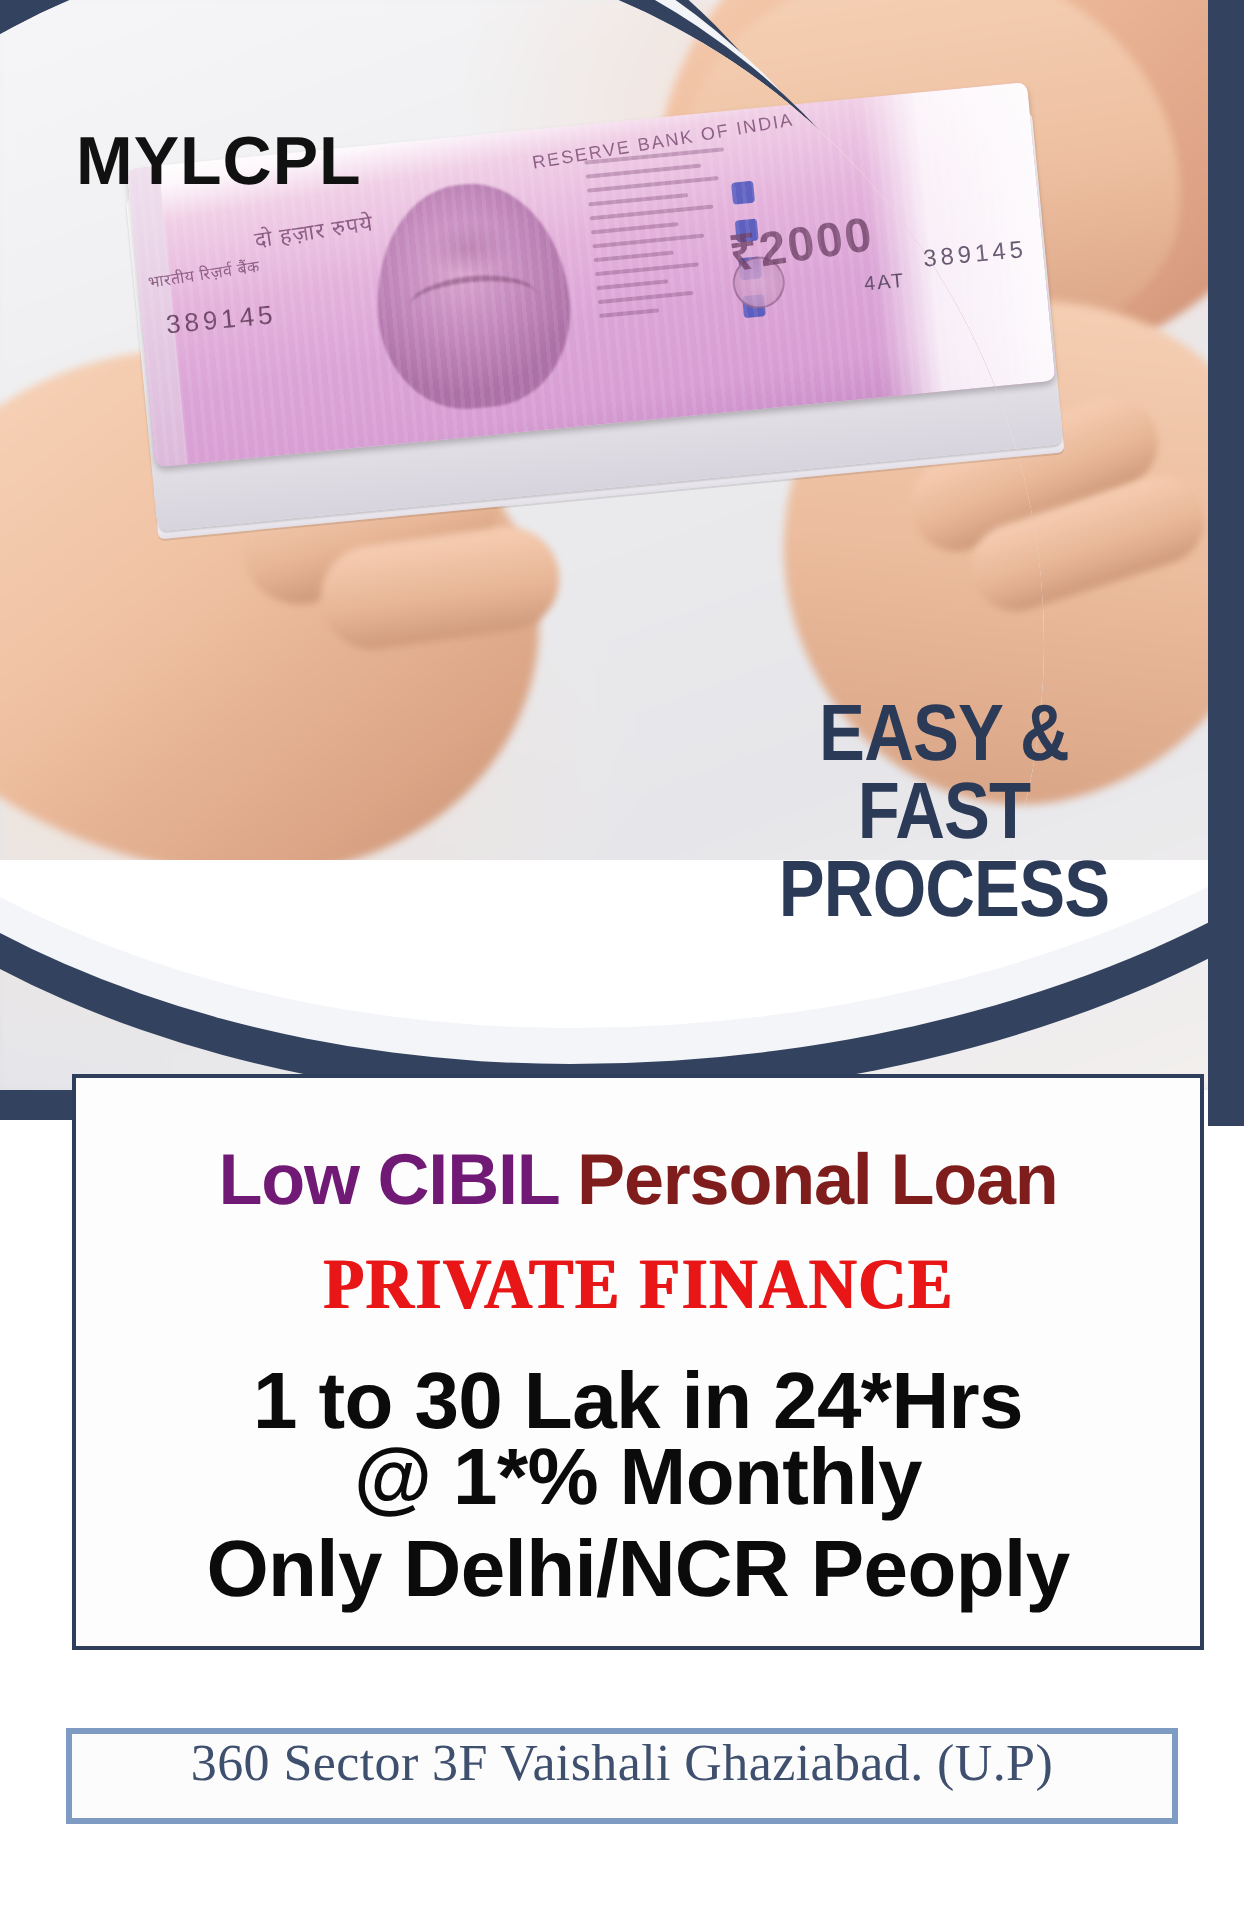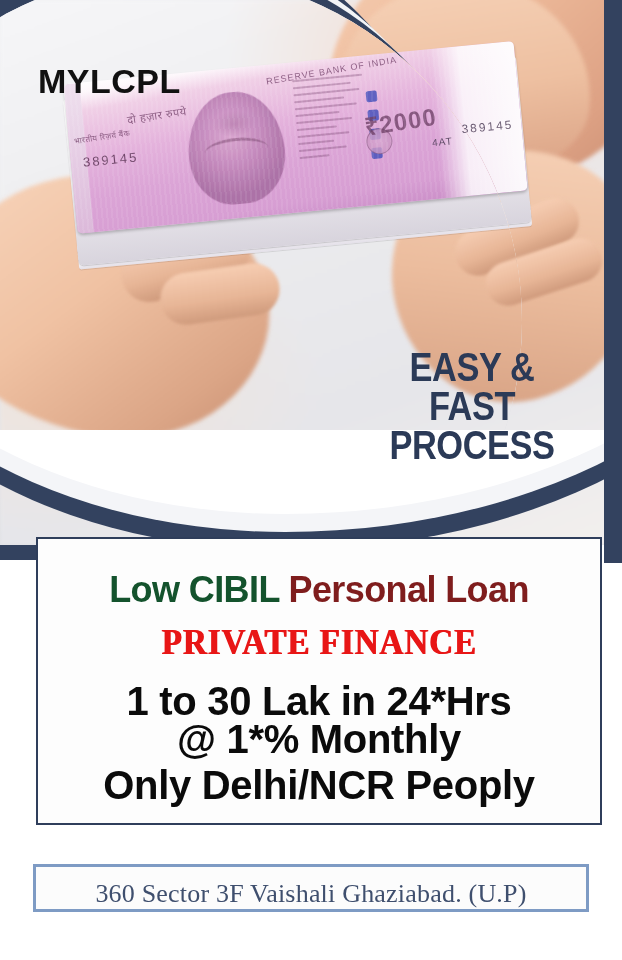--- a/index.html
+++ b/index.html
@@ -280,21 +280,21 @@
     position:absolute; left:0; top:0; width:100%; height:100%;
     background:#fdfdfd;
   }
   .line1{
     position:absolute; left:0; top:30px; width:100%;
     text-align:center;
     font-size:36px; font-weight:bold;
     letter-spacing:-.6px;
     white-space:nowrap;
   }
-  .line1 .red{color:#14532d;}
+  .line1 .red{color:#701a75;}
   .line1 .blue{color:#7f1d1d;}
   .line2{
     position:absolute; left:0; top:82px; width:100%;
     text-align:center;
     font-family:"Liberation Serif", serif;
     font-weight:bold;
     font-size:36px;
     color:#e81616;
     letter-spacing:1px;
     transform:scaleX(.92);
@@ -331,21 +331,21 @@
 
   
   .addr-box{
     position:absolute;
     left:33px; top:864px;
     width:556px; height:48px;
     border:3px solid #7e9bc4;
     background:#fcfcfc;
     box-sizing:border-box;
     z-index:9;
-    display:flex; align-items:flex-end; justify-content:center;
+    display:flex; align-items:flex-start; justify-content:center;
   }
   .addr-text{
     font-family:"Liberation Serif", serif;
     font-size:26px;
     color:#3f4f6e;
     letter-spacing:.2px;
     white-space:nowrap;
   }
 
   

